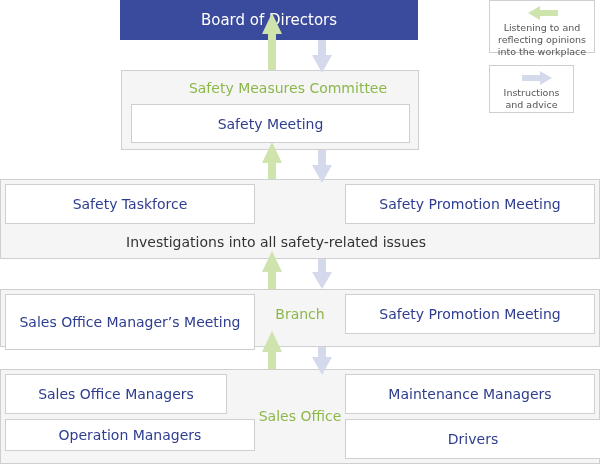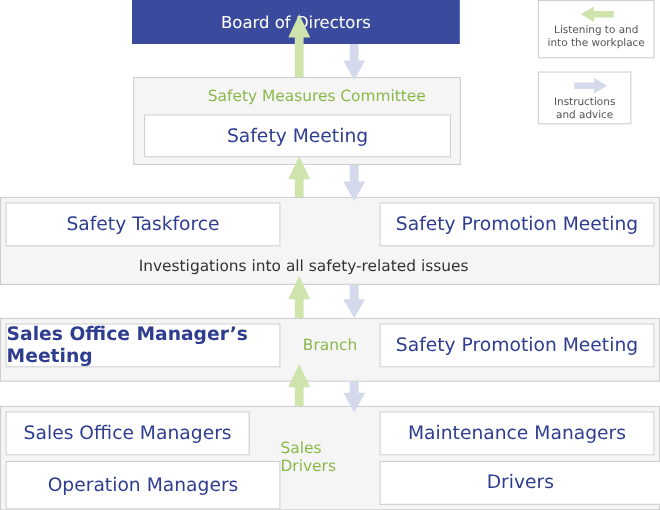--- a/index.html
+++ b/index.html
@@ -1,20 +1,20 @@
 <!DOCTYPE html>
 <html><head>
 <meta charset="utf-8">
 <style>
   html,body{margin:0;padding:0;}
   body{width:600px;height:464px;position:relative;background:#fff;font-family:"DejaVu Sans","Liberation Sans",sans-serif;overflow:hidden;}
   .abs{position:absolute;box-sizing:border-box;}
   .board{left:120px;top:0;width:298px;height:40px;background:#3a4a9c;color:#fff;font-size:15px;display:flex;align-items:center;justify-content:center;}
   .band{background:#f5f5f5;border:1.5px solid #cfcfcf;}
-  .box{background:#fff;border:1.5px solid #cfcfcf;color:#2e3d8f;font-size:17px;display:flex;align-items:center;justify-content:center;}
+  .box{background:#fff;border:1.5px solid #cfcfcf;color:#2e3d8f;font-size:14px;display:flex;align-items:center;justify-content:center;}
   .green{color:#8cb84b;font-size:14px;display:flex;align-items:center;justify-content:center;}
   .gray{color:#333;font-size:14px;display:flex;align-items:center;justify-content:center;}
   .legend{background:#fff;border:1.5px solid #cfcfcf;color:#555;font-size:9.5px;line-height:12px;text-align:center;}
   svg{position:absolute;}
 </style>
 </head>
 <body>
 
 <div class="abs board">
     <span>Board of Directors</span>
@@ -23,28 +23,28 @@
 <div class="abs band" style="left:121px;top:70px;width:298px;height:80px;"></div>
 <div class="abs green" style="left:121px;top:77px;width:298px;height:22px;padding-left:36px;">Safety Measures Committee</div>
 <div class="abs box" style="left:131px;top:104px;width:279px;height:39px;">Safety Meeting</div>
 
 <div class="abs band" style="left:0;top:179px;width:600px;height:80px;"></div>
 <div class="abs box" style="left:5px;top:184px;width:250px;height:40px;">Safety Taskforce</div>
 <div class="abs box" style="left:345px;top:184px;width:250px;height:40px;">Safety Promotion Meeting</div>
 <div class="abs gray" style="left:0;top:230px;width:552px;height:24px;">Investigations into all safety-related issues</div>
 
 <div class="abs band" style="left:0;top:289px;width:600px;height:58px;"></div>
-<div class="abs box" style="left:5px;top:294px;width:250px;height:40px;font-weight:bold;">Sales Office Manager’s Meeting</div>
+<div class="abs box" style="left:5px;top:294px;width:250px;height:56px;">Sales Office Manager’s Meeting</div>
 <div class="abs green" style="left:255px;top:294px;width:90px;height:40px;text-align:right;">Branch</div>
 <div class="abs box" style="left:345px;top:294px;width:250px;height:40px;">Safety Promotion Meeting</div>
 
 <div class="abs band" style="left:0;top:369px;width:600px;height:95px;"></div>
 <div class="abs box" style="left:5px;top:374px;width:222px;height:40px;">Sales Office Managers</div>
-<div class="abs box" style="left:5px;top:419px;width:250px;height:44px;">Operation Managers</div>
-<div class="abs green" style="left:255px;top:394px;width:90px;height:44px;">Sales Drivers</div>
+<div class="abs box" style="left:5px;top:419px;width:250px;height:32px;">Operation Managers</div>
+<div class="abs green" style="left:255px;top:394px;width:90px;height:44px;">Sales Office</div>
 <div class="abs box" style="left:345px;top:374px;width:250px;height:40px;">Maintenance Managers</div>
 <div class="abs box" style="left:345px;top:419px;width:256px;height:40px;">Drivers</div>
 
 <svg style="left:262px;top:0;" width="80" height="380">
   <g fill="#cfe3ad">
     <polygon points="6,70 6,34 0,34 10,13 20,34 14,34 14,70"></polygon>
     <polygon points="6,179 6,163 0,163 10,142 20,163 14,163 14,179"></polygon>
     <polygon points="6,289 6,272 0,272 10,251 20,272 14,272 14,289"></polygon>
     <polygon points="6,369 6,352 0,352 10,331 20,352 14,352 14,369"></polygon>
   </g>
@@ -55,20 +55,21 @@
     <polygon points="56,347 64,347 64,357 70,357 60,375 50,357 56,357"></polygon>
   </g>
 </svg>
 
 <div class="abs legend" style="left:489px;top:0;width:106px;height:53px;">
   <svg style="left:38px;top:5px;" width="30" height="14">
       <polygon points="0,7 12,0 12,4 30,4 30,10 12,10 12,14" fill="#cfe3ad"></polygon>
     </svg>
   <div style="padding-top:21px;">
     <div>Listening to and</div>
+    <div>reflecting opinions</div>
     <div>into the workplace</div>
   </div>
 </div>
 <div class="abs legend" style="left:489px;top:65px;width:85px;height:48px;">
   <svg style="left:32px;top:5px;" width="30" height="14">
       <polygon points="30,7 18,0 18,4 0,4 0,10 18,10 18,14" fill="#d5d9ec"></polygon>
     </svg>
   <div style="padding-top:21px;">
     <div>Instructions</div>
     <div>and advice</div>

